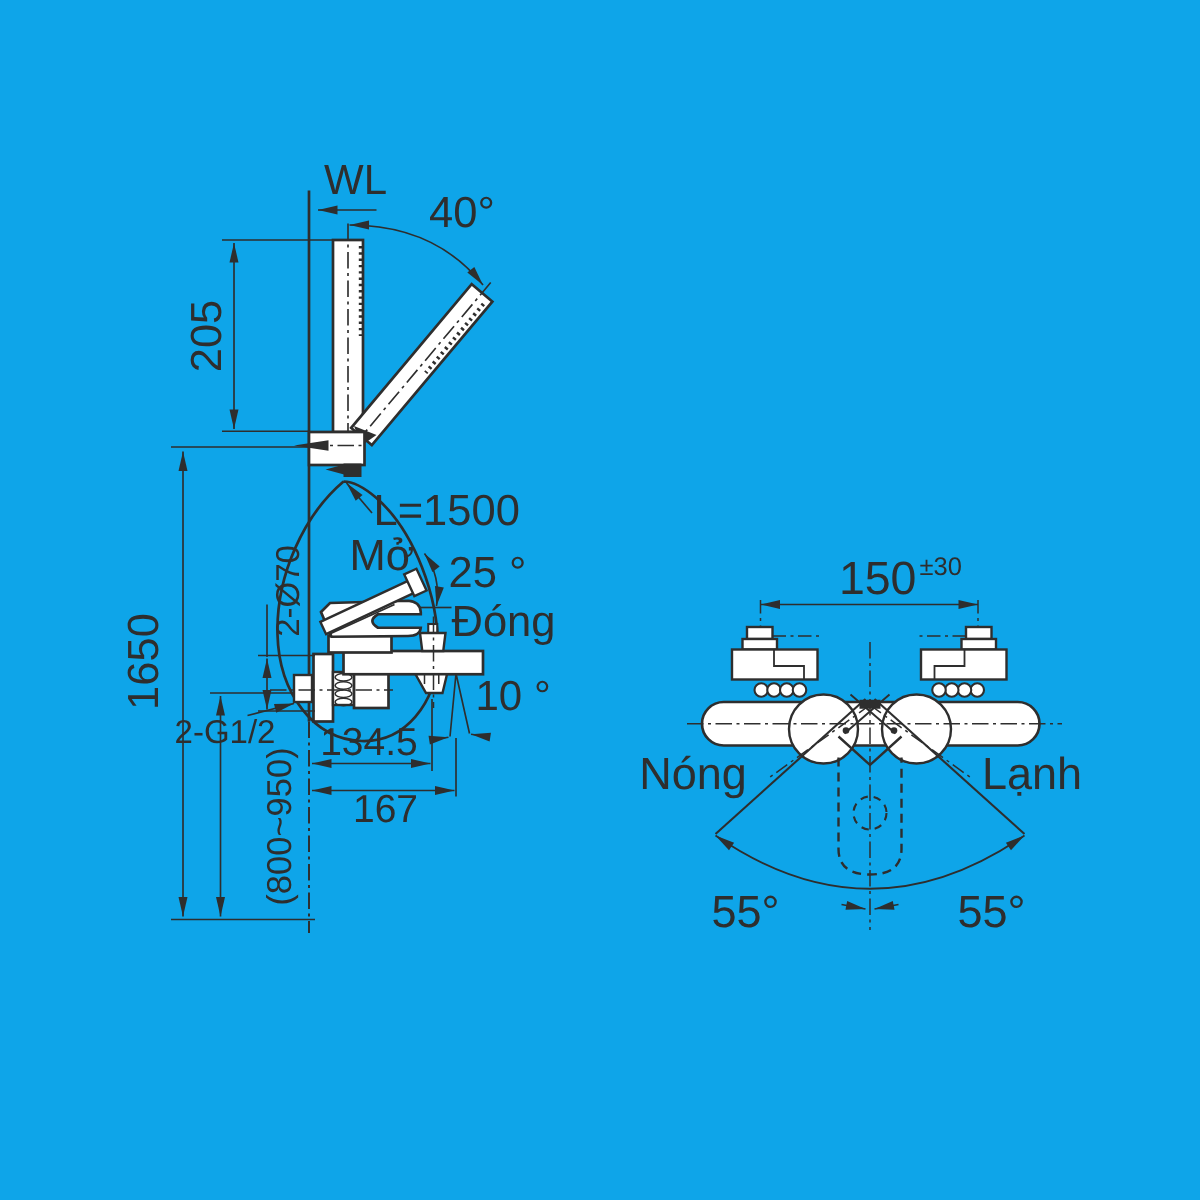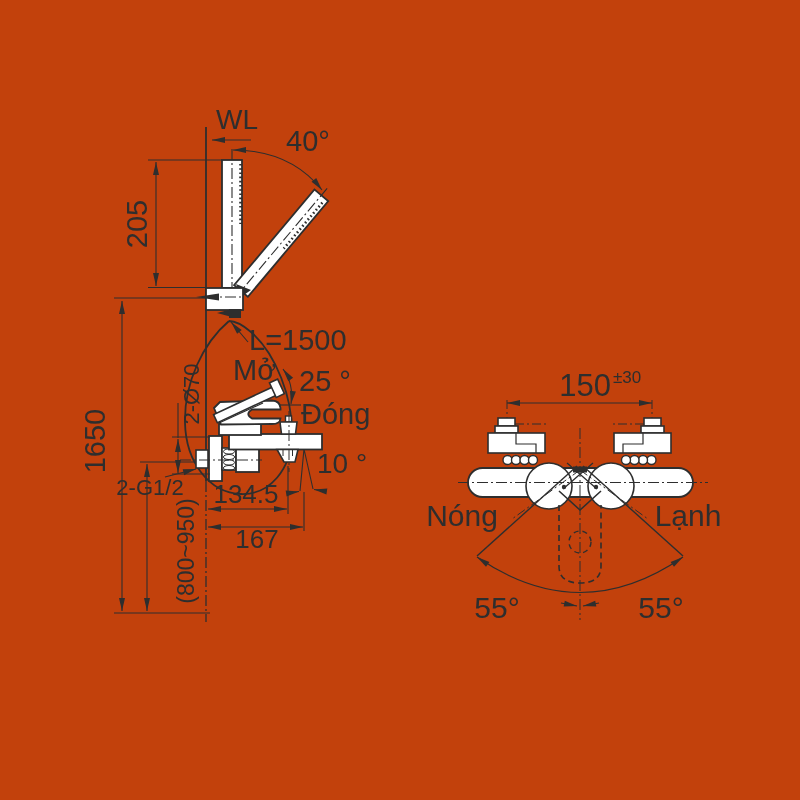--- a/index.html
+++ b/index.html
@@ -1,16 +1,16 @@
 <!DOCTYPE html>
 <html><head>
 <meta charset="utf-8">
 <style>
   html,body{margin:0;padding:0;background:#ffffff;}
-  #stage{position:relative;width:800px;height:800px;background:#c2410c;overflow:hidden;}
+  #stage{position:relative;width:800px;height:800px;background:#0ea5e9;overflow:hidden;}
   svg{display:block;}
   text{font-family:"Liberation Sans","DejaVu Sans",sans-serif;fill:#2e2e2e;}
   .t29{font-size:29px;}
   .t31{font-size:31px;}
   .t26{font-size:26px;}
   .t23{font-size:23px;}
   .t22{font-size:22px;}
   .t17{font-size:17px;}
   .t28{font-size:28px;}
   .t30{font-size:30px;}

